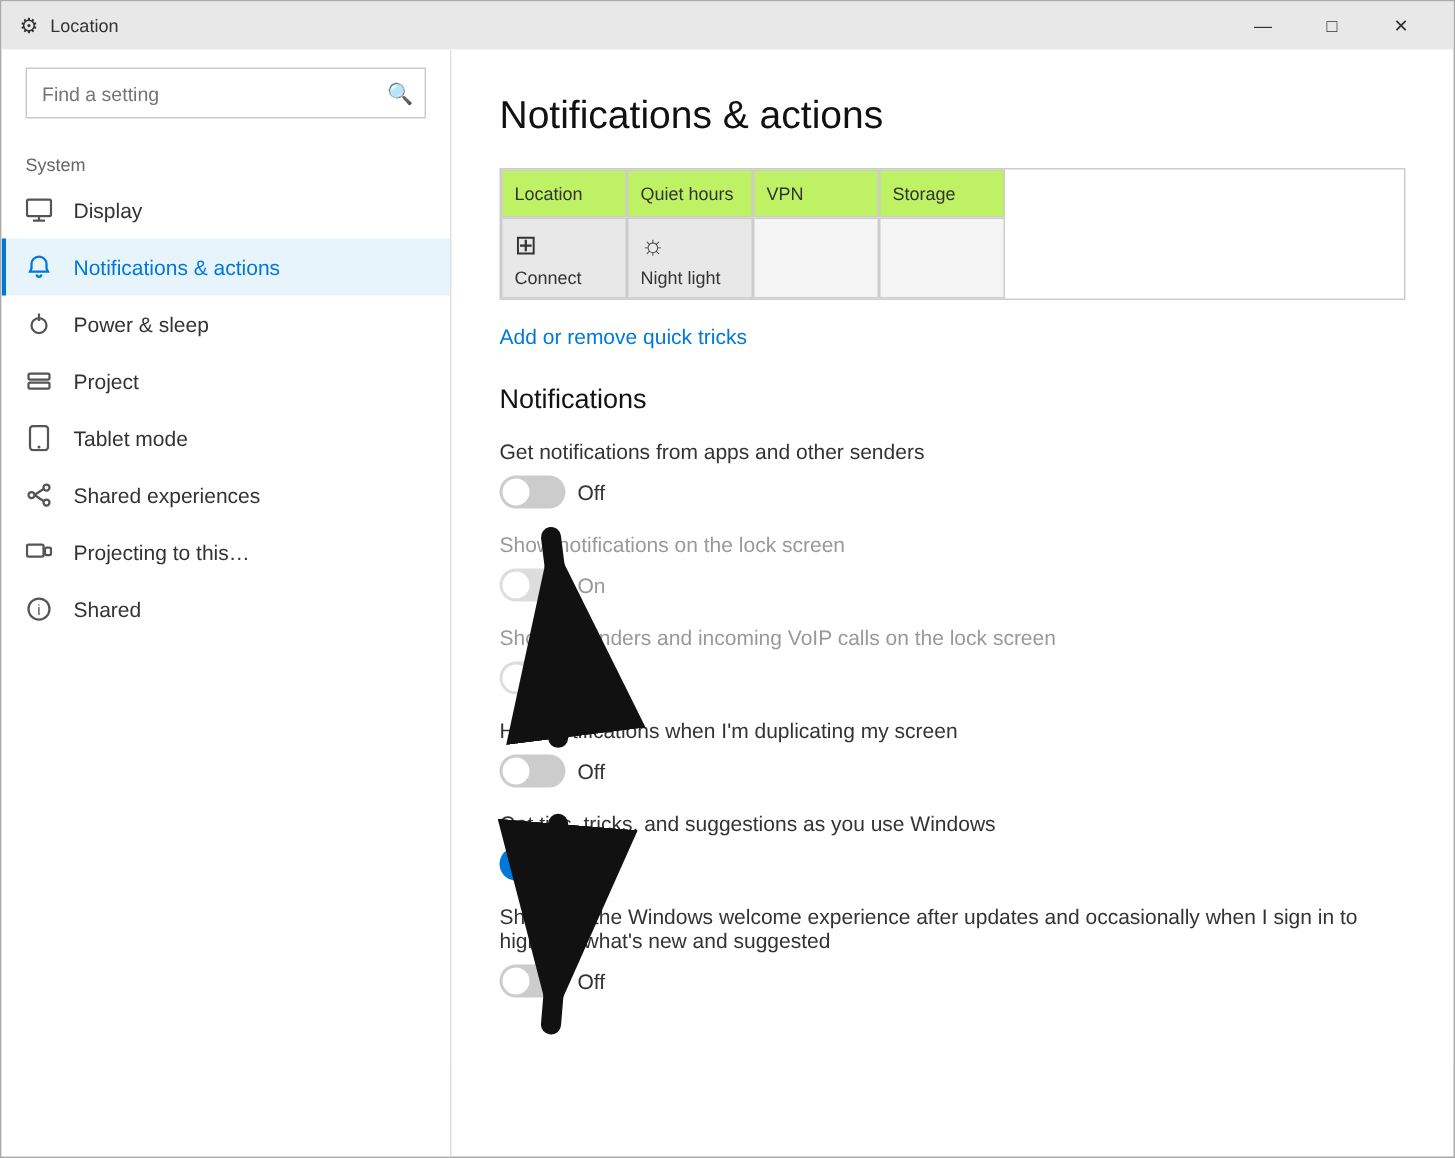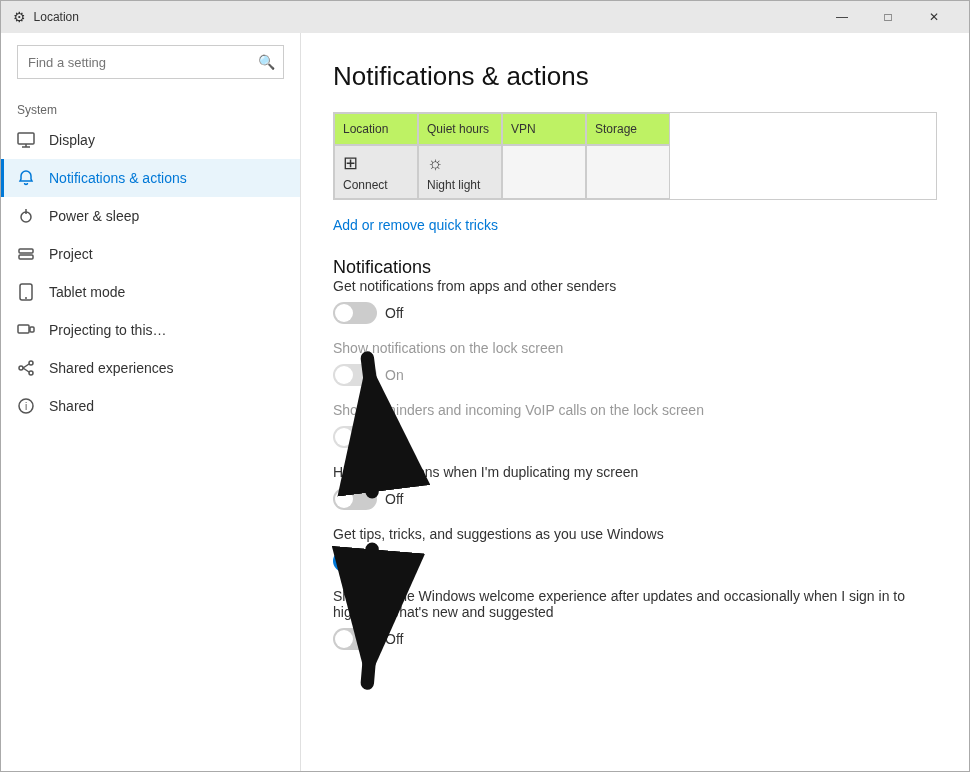--- a/index.html
+++ b/index.html
@@ -171,20 +171,21 @@
       font-size: 14px;
       cursor: pointer;
       text-decoration: none;
       display: inline-block;
       margin-bottom: 24px;
     }
     .section-title {
       font-size: 18px;
       font-weight: 400;
       color: #111;
+      margin-bottom: 16px;
     }
     .notification-row {
       margin-bottom: 16px;
     }
     .notification-label {
       font-size: 14px;
       color: #333;
       margin-bottom: 8px;
     }
     .notification-label.disabled-label {
@@ -323,38 +324,38 @@
             <circle cx="9" cy="15" r="1" fill="#555"></circle>
           </svg>
         </span>
         <span>Tablet mode</span>
       </div>
 
 
       <div class="sidebar-item">
         <span class="icon">
           <svg width="18" height="18" viewBox="0 0 18 18" fill="none">
-            <rect x="1" y="4" width="11" height="8" rx="1" stroke="#555" stroke-width="1.5" fill="none"></rect>
-            <rect x="13" y="6" width="4" height="5" rx="1" stroke="#555" stroke-width="1.5" fill="none"></rect>
-          </svg>
-        </span>
-        <span>Projecting to this…</span>
-      </div>
-
-      <div class="sidebar-item">
-        <span class="icon">
-          <svg width="18" height="18" viewBox="0 0 18 18" fill="none">
             <circle cx="14" cy="4" r="2" stroke="#555" stroke-width="1.5" fill="none"></circle>
             <circle cx="14" cy="14" r="2" stroke="#555" stroke-width="1.5" fill="none"></circle>
             <circle cx="4" cy="9" r="2" stroke="#555" stroke-width="1.5" fill="none"></circle>
             <line x1="6" y1="9" x2="12" y2="5" stroke="#555" stroke-width="1.5"></line>
             <line x1="6" y1="9" x2="12" y2="13" stroke="#555" stroke-width="1.5"></line>
           </svg>
         </span>
         <span>Shared experiences</span>
+      </div>
+
+      <div class="sidebar-item">
+        <span class="icon">
+          <svg width="18" height="18" viewBox="0 0 18 18" fill="none">
+            <rect x="1" y="4" width="11" height="8" rx="1" stroke="#555" stroke-width="1.5" fill="none"></rect>
+            <rect x="13" y="6" width="4" height="5" rx="1" stroke="#555" stroke-width="1.5" fill="none"></rect>
+          </svg>
+        </span>
+        <span>Projecting to this…</span>
       </div>
 
       <div class="sidebar-item">
         <span class="icon">
           <svg width="18" height="18" viewBox="0 0 18 18" fill="none">
             <circle cx="9" cy="9" r="7" stroke="#555" stroke-width="1.5" fill="none"></circle>
             <text x="9" y="13" font-size="10" text-anchor="middle" fill="#555">i</text>
           </svg>
         </span>
         <span>Shared</span>

